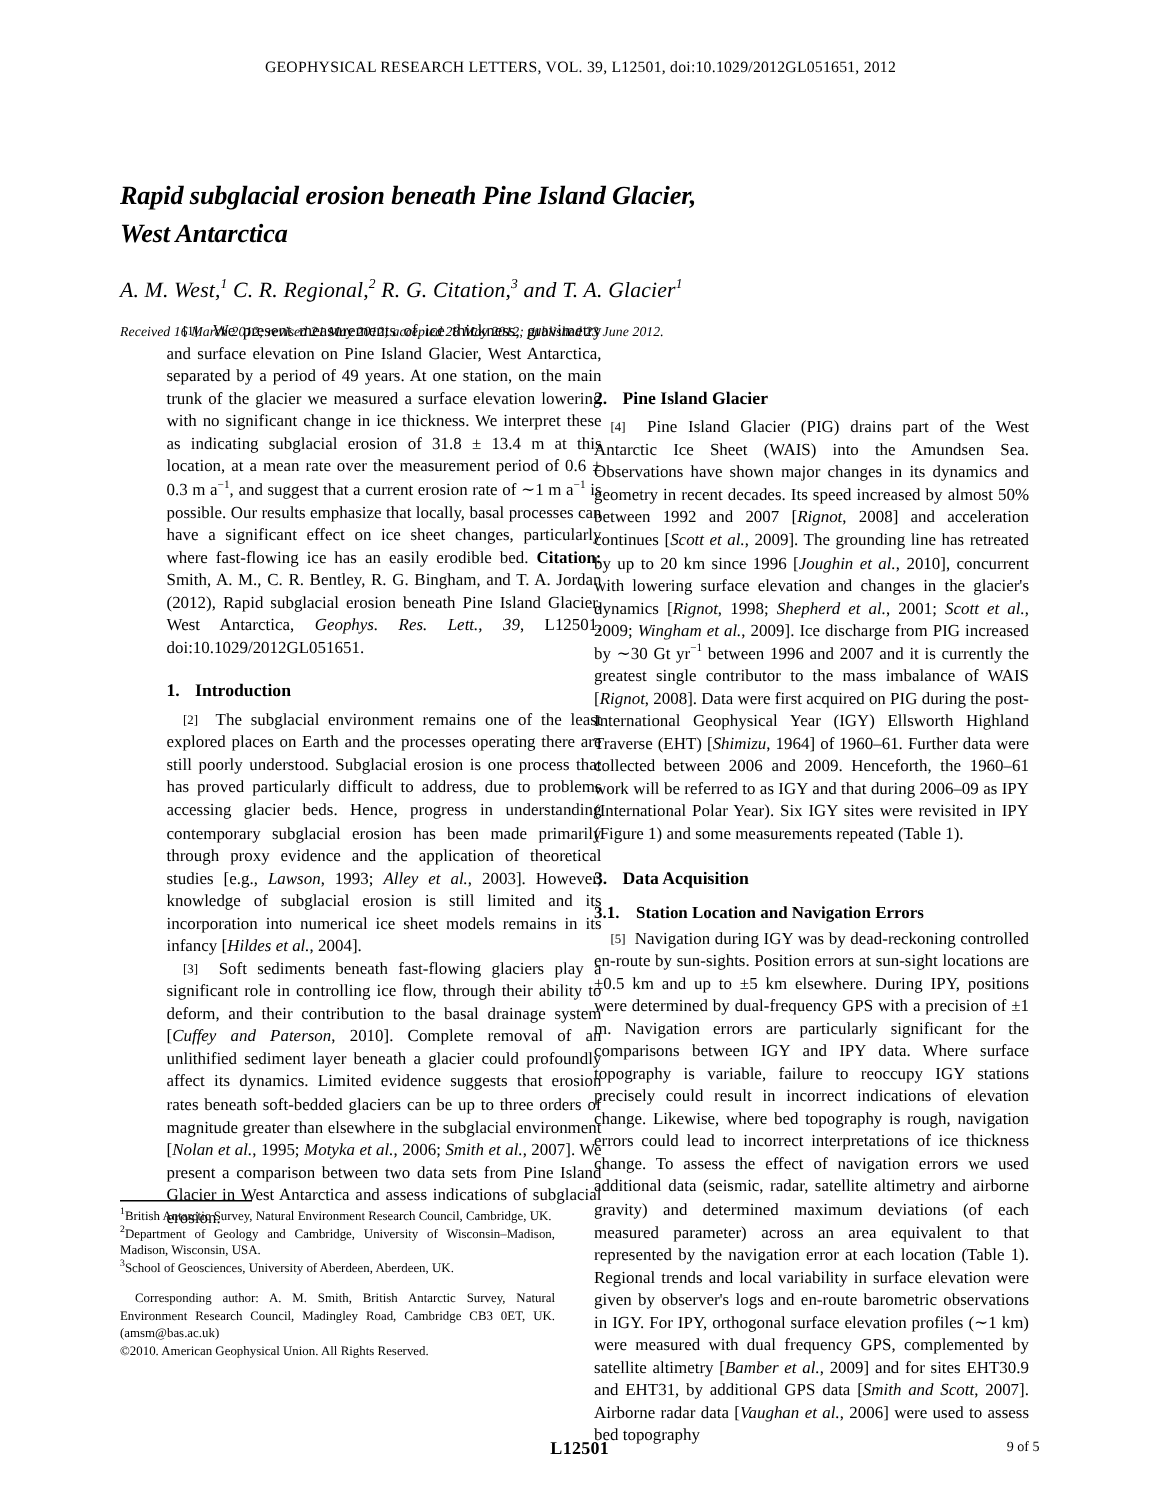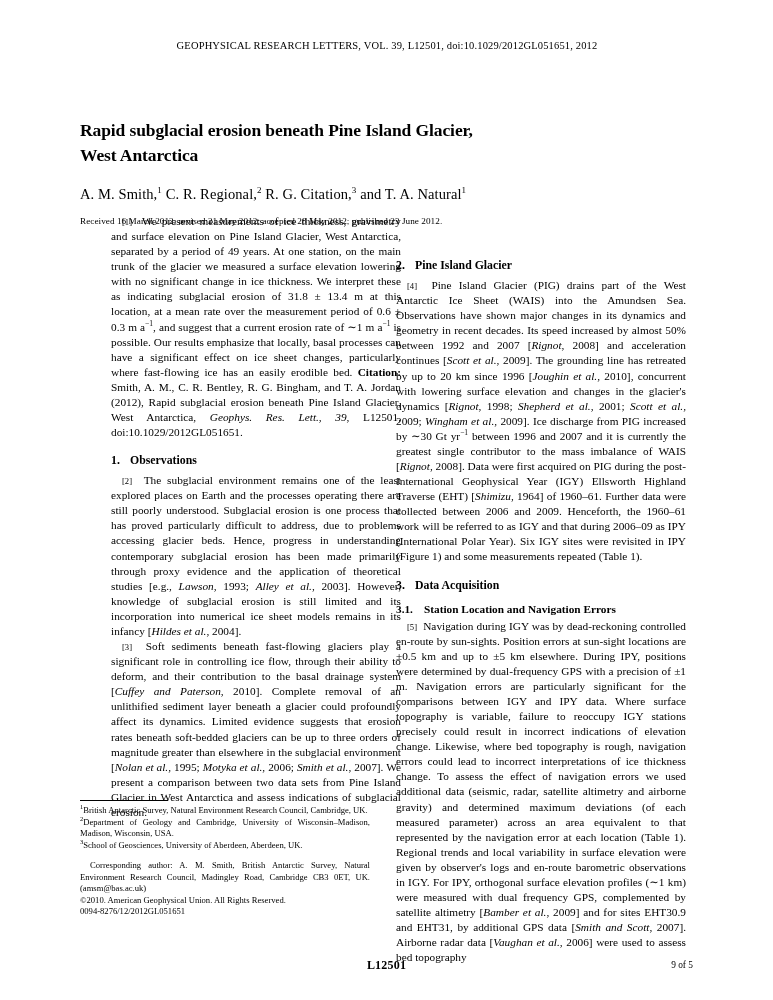--- a/index.html
+++ b/index.html
@@ -31,20 +31,21 @@
     text-align: center;
     font-size: 10.5px;
     letter-spacing: 0.15px;
     white-space: nowrap;
   }
   .title-block {
     position: absolute;
     top: 118px;
     left: 80px;
     width: 613px;
+    font-style: italic;
   }
   .paper-title {
     font-size: 17.5px;
     font-weight: bold;
     line-height: 1.42;
     letter-spacing: -0.1px;
     margin: 0;
   }
   .authors {
     margin-top: 18px;
@@ -149,31 +150,31 @@
 
 <div class="page">
 
   <div class="journal-header">GEOPHYSICAL RESEARCH LETTERS, VOL. 39, L12501, doi:10.1029/2012GL051651, 2012</div>
 
   <div class="title-block">
     <h1 class="paper-title">
       <span>Rapid subglacial erosion beneath Pine Island Glacier,</span><br>
       <span>West Antarctica</span>
     </h1>
-    <div class="authors"><span>A. M. Smith,</span><sup>1</sup><span> C. R. Regional,</span><sup>2</sup><span> R. G. Citation,</span><sup>3</sup><span> and T. A. Natural</span><sup>1</sup></div>
+    <div class="authors"><span>A. M. West,</span><sup>1</sup><span> C. R. Regional,</span><sup>2</sup><span> R. G. Citation,</span><sup>3</sup><span> and T. A. Glacier</span><sup>1</sup></div>
     <div class="history">Received 16 March 2012; revised 21 May 2012; accepted 28 May 2012; published 23 June 2012.</div>
   </div>
 
   <div class="columns">
 
     <div class="col col-left">
 
       <p class="body indent"><span class="para-num">[1]</span>&nbsp;&nbsp;<span>We present measurements of ice thickness, gravimetry and surface elevation on Pine Island Glacier, West Antarctica, separated by a period of 49 years. At one station, on the main trunk of the glacier we measured a surface elevation lowering with no significant change in ice thickness. We interpret these as indicating subglacial erosion of 31.8 ± 13.4 m at this location, at a mean rate over the measurement period of 0.6 ± 0.3 m a</span><sup class="sup-sm">−1</sup><span>, and suggest that a current erosion rate of ∼1 m a</span><sup class="sup-sm">−1</sup><span> is possible. Our results emphasize that locally, basal processes can have a significant effect on ice sheet changes, particularly where fast-flowing ice has an easily erodible bed. </span><b>Citation:</b><span> Smith, A. M., C. R. Bentley, R. G. Bingham, and T. A. Jordan (2012), Rapid subglacial erosion beneath Pine Island Glacier, West Antarctica, </span><i>Geophys. Res. Lett.,</i> <i>39</i><span>, L12501, doi:10.1029/2012GL051651.</span></p>
 
-      <div class="sec-head"><span class="num">1.</span><span>Observations</span></div>
+      <div class="sec-head"><span class="num">1.</span><span>Introduction</span></div>
 
       <p class="body indent"><span class="para-num">[2]</span>&nbsp;&nbsp;<span>The subglacial environment remains one of the least explored places on Earth and the processes operating there are still poorly understood. Subglacial erosion is one process that has proved particularly difficult to address, due to problems accessing glacier beds. Hence, progress in understanding contemporary subglacial erosion has been made primarily through proxy evidence and the application of theoretical studies [e.g., </span><i>Lawson</i><span>, 1993; </span><i>Alley et al.</i><span>, 2003]. However, knowledge of subglacial erosion is still limited and its incorporation into numerical ice sheet models remains in its infancy [</span><i>Hildes et al.</i><span>, 2004].</span></p>
 
       <p class="body indent"><span class="para-num">[3]</span>&nbsp;&nbsp;<span>Soft sediments beneath fast-flowing glaciers play a significant role in controlling ice flow, through their ability to deform, and their contribution to the basal drainage system [</span><i>Cuffey and Paterson</i><span>, 2010]. Complete removal of an unlithified sediment layer beneath a glacier could profoundly affect its dynamics. Limited evidence suggests that erosion rates beneath soft-bedded glaciers can be up to three orders of magnitude greater than elsewhere in the subglacial environment [</span><i>Nolan et al.</i><span>, 1995; </span><i>Motyka et al.</i><span>, 2006; </span><i>Smith et al.</i><span>, 2007]. We present a comparison between two data sets from Pine Island Glacier in West Antarctica and assess indications of subglacial erosion.</span></p>
 
     </div>
 
     <div class="col col-right">
 
       <p class="body">&nbsp;</p>
@@ -193,21 +194,20 @@
   </div>
 
   <div class="footnotes">
     <div class="fn-rule"></div>
     <p><sup>1</sup><span>British Antarctic Survey, Natural Environment Research Council, Cambridge, UK.</span></p>
     <p><sup>2</sup><span>Department of Geology and Cambridge, University of Wisconsin–Madison, Madison, Wisconsin, USA.</span></p>
     <p><sup>3</sup><span>School of Geosciences, University of Aberdeen, Aberdeen, UK.</span></p>
     <div class="fn-gap"></div>
     <p style="text-indent:10px">Corresponding author: A. M. Smith, British Antarctic Survey, Natural Environment Research Council, Madingley Road, Cambridge CB3 0ET, UK. (amsm@bas.ac.uk)</p>
     <p class="copyright">©2010. American Geophysical Union. All Rights Reserved.</p>
-    <p>0094-8276/12/2012GL051651</p>
   </div>
 
   <div class="page-footer">
     <div class="folio-center">L12501</div>
     <div class="folio-right">9 of 5</div>
   </div>
 
 </div>
 
 </body></html>

